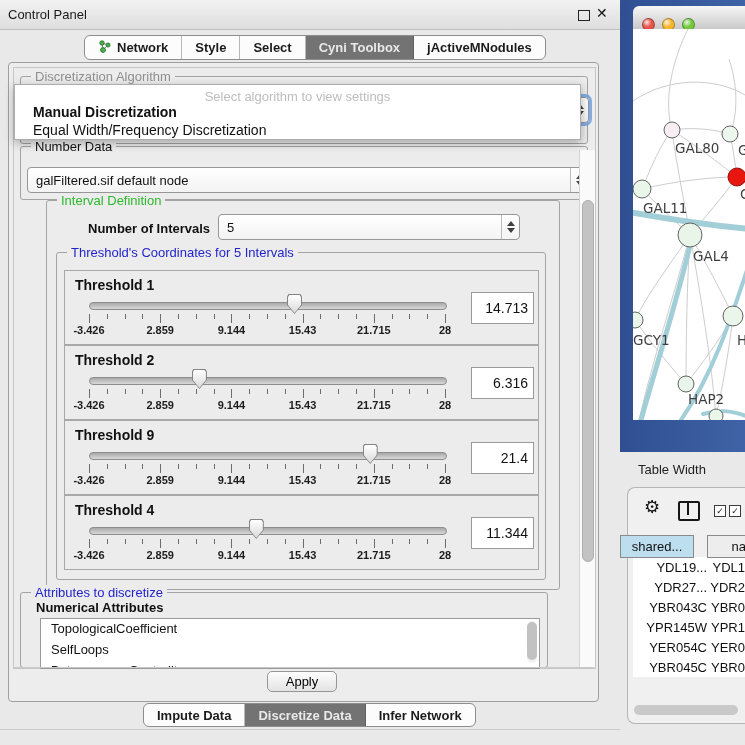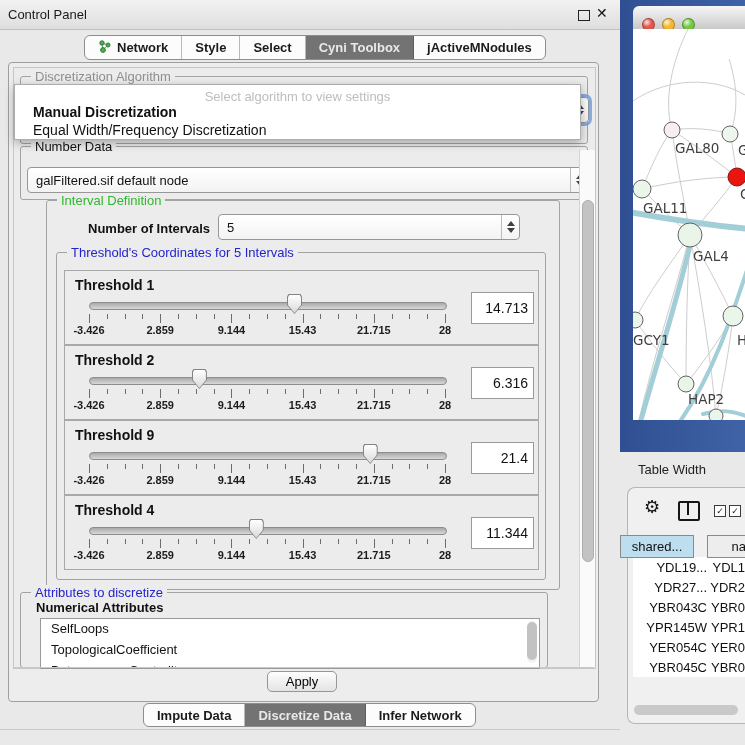--- a/index.html
+++ b/index.html
@@ -175,22 +175,22 @@
   <span class="group-label blue">Threshold's Coordinates for 5 Intervals</span>
 </div>
 <div id="thresholds"></div>
 
 <div class="abs group" style="left:20px;top:592px;width:526px;height:74px;">
   <span class="group-label blue">Attributes to discretize</span>
 </div>
 <span class="abs" style="left:36px;top:600px;font-size:13px;font-weight:bold;">Numerical Attributes</span>
 <div class="abs attr-list" id="attrList">
 
-<div class="attr-item">SelfLoops</div>
-    <div class="attr-item">TopologicalCoefficient</div>
+<div class="attr-item">TopologicalCoefficient</div>
+    <div class="attr-item">SelfLoops</div>
     <div class="attr-item">BetweennessCentrality</div>
     <div class="mini-sb">
       <div class="thumb"></div>
     </div>
   </div>
 
 <div class="abs main-sb">
     <div class="thumb"></div>
   </div>
 

